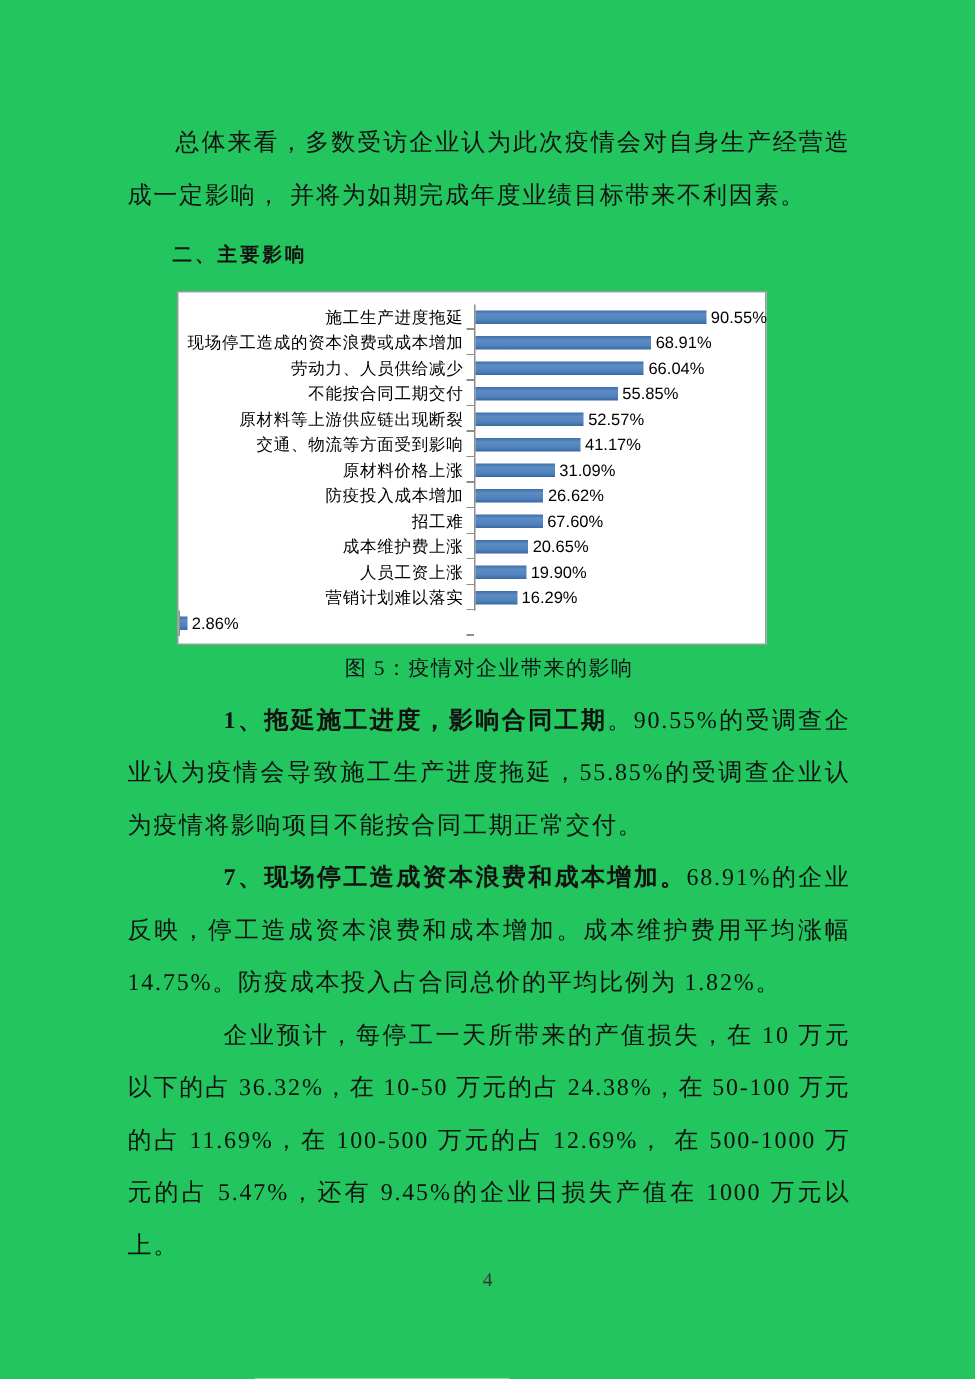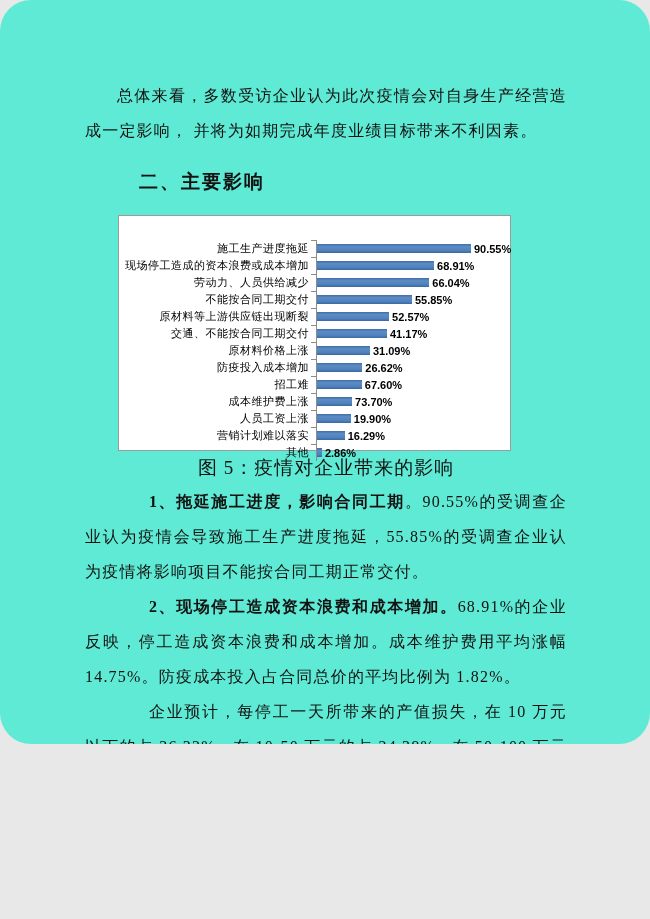--- a/index.html
+++ b/index.html
@@ -1,63 +1,63 @@
 <!DOCTYPE html>
 <html><head>
 <meta charset="utf-8">
 <style>
   html,body { margin:0; padding:0; background:#e8e8e8; }
   .page {
-    position:relative; width:650px; height:744px; margin:0 auto;
-    background:#5eead4; overflow:hidden;
-    font-family:"Liberation Serif","DejaVu Serif",serif; color:#121212;border-radius:31px;
+    position:relative; width:650px; height:919px; margin:0 auto;
+    background:#22c55e; overflow:hidden;
+    font-family:"Liberation Serif","DejaVu Serif",serif; color:#121212;
   }
   .content { position:absolute; left:85px; top:78px; width:482px; }
 
   p.body-text {
     margin:0; font-size:16px; line-height:35px; letter-spacing:1.2px;
     text-align:justify; text-indent:2em;
   }
   p.body-text b { letter-spacing:1.2px;margin-left:32px; }
 
   .heading {
-    margin:16px; font-size:19px; font-weight:bold; line-height:35px;
+    margin:4px; font-size:13px; font-weight:bold; line-height:35px;
     text-indent:2em; letter-spacing:2px;
   }
 
   
   .chart-box {
     box-sizing:border-box; margin-left:33px; margin-top:7px;
     width:393px; height:236px; border:1px solid #9b9b9b; background:#fff;
-    padding-top:24px; position:relative;
+    padding-top:8px; position:relative;
     font-family:"Liberation Sans","DejaVu Sans",sans-serif;
   }
   .chart-ticks {
     position:absolute; left:192px; top:8px; width:5px; height:222px;
     background:repeating-linear-gradient(to bottom, transparent 0 16px, #8c8c8c 16px 17px);
   }
   .chart-row { display:flex; align-items:center; height:17px; }
   .chart-label {
     flex:none; width:190px; padding-right:7px; text-align:right;
     font-size:11px; color:#000; letter-spacing:0.5px; white-space:nowrap;
   }
   .chart-plot {
     flex:1; height:100%; border-left:1px solid #8c8c8c;
     display:flex; align-items:center; overflow:visible;
   }
   .chart-bar {
     flex:none; height:9px;
     background:linear-gradient(180deg,#3f6fa8,#5d8cc4 30%,#4f81bd 72%,#3a689f);
   }
   .chart-value {
-    font-size:11px; font-weight:bold; color:#000; margin-left:3px; white-space:nowrap;
+    font-size:11px; font-weight:normal; color:#000; margin-left:3px; white-space:nowrap;
   }
 
   .figure-caption {
-    margin:6px 0 0 0; text-align:center; font-size:19px; line-height:21px;
+    margin:6px 0 0 0; text-align:center; font-size:14px; line-height:21px;
     letter-spacing:1px;
   }
   .paragraphs { margin-top:6px; }
 
   .page-number {
     position:absolute; left:0; top:845px; width:100%; text-align:center;
     font-size:13px; color:#333;
   }
 </style>
 </head>
@@ -104,21 +104,21 @@
             </div>
           </div>
           <div class="chart-row">
             <div class="chart-label">原材料等上游供应链出现断裂</div>
             <div class="chart-plot">
               <div class="chart-bar" style="width: 72.1px;"></div>
               <span class="chart-value">52.57%</span>
             </div>
           </div>
           <div class="chart-row">
-            <div class="chart-label">交通、不能按合同工期交付</div>
+            <div class="chart-label">交通、物流等方面受到影响</div>
             <div class="chart-plot">
               <div class="chart-bar" style="width: 70px;"></div>
               <span class="chart-value">41.17%</span>
             </div>
           </div>
           <div class="chart-row">
             <div class="chart-label">原材料价格上涨</div>
             <div class="chart-plot">
               <div class="chart-bar" style="width: 52.9px;"></div>
               <span class="chart-value">31.09%</span>
@@ -135,50 +135,49 @@
             <div class="chart-label">招工难</div>
             <div class="chart-plot">
               <div class="chart-bar" style="width: 44.8px;"></div>
               <span class="chart-value">67.60%</span>
             </div>
           </div>
           <div class="chart-row">
             <div class="chart-label">成本维护费上涨</div>
             <div class="chart-plot">
               <div class="chart-bar" style="width: 35.1px;"></div>
-              <span class="chart-value">73.70%</span>
+              <span class="chart-value">20.65%</span>
             </div>
           </div>
           <div class="chart-row">
             <div class="chart-label">人员工资上涨</div>
             <div class="chart-plot">
               <div class="chart-bar" style="width: 33.8px;"></div>
               <span class="chart-value">19.90%</span>
             </div>
           </div>
           <div class="chart-row">
             <div class="chart-label">营销计划难以落实</div>
             <div class="chart-plot">
               <div class="chart-bar" style="width: 27.7px;"></div>
               <span class="chart-value">16.29%</span>
             </div>
           </div>
           <div class="chart-row">
-            <div class="chart-label">其他</div>
             <div class="chart-plot">
               <div class="chart-bar" style="width: 4.9px;"></div>
               <span class="chart-value">2.86%</span>
             </div>
           </div>
         </div>
     </div>
 
     <p class="figure-caption">图 5：疫情对企业带来的影响</p>
 
     <div class="paragraphs">
       <p class="body-text"><b>1、拖延施工进度，影响合同工期</b><span>。90.55%的受调查企业认为疫情会导致施工生产进度拖延，55.85%的受调查企业认为疫情将影响项目不能按合同工期正常交付。</span></p>
-      <p class="body-text"><b>2、现场停工造成资本浪费和成本增加。</b><span>68.91%的企业反映，停工造成资本浪费和成本增加。成本维护费用平均涨幅 14.75%。防疫成本投入占合同总价的平均比例为 1.82%。</span></p>
+      <p class="body-text"><b>7、现场停工造成资本浪费和成本增加。</b><span>68.91%的企业反映，停工造成资本浪费和成本增加。成本维护费用平均涨幅 14.75%。防疫成本投入占合同总价的平均比例为 1.82%。</span></p>
       <p class="body-text"><b></b><span>企业预计，每停工一天所带来的产值损失，在 10 万元以下的占 36.32%，在 10-50 万元的占 24.38%，在 50-100 万元的占 11.69%，在 100-500 万元的占 12.69%， 在 500-1000 万元的占 5.47%，还有 9.45%的企业日损失产值在 1000 万元以上。</span></p>
     </div>
   </div>
 
   <div class="page-number">4</div>
 </div>
 
 </body></html>

